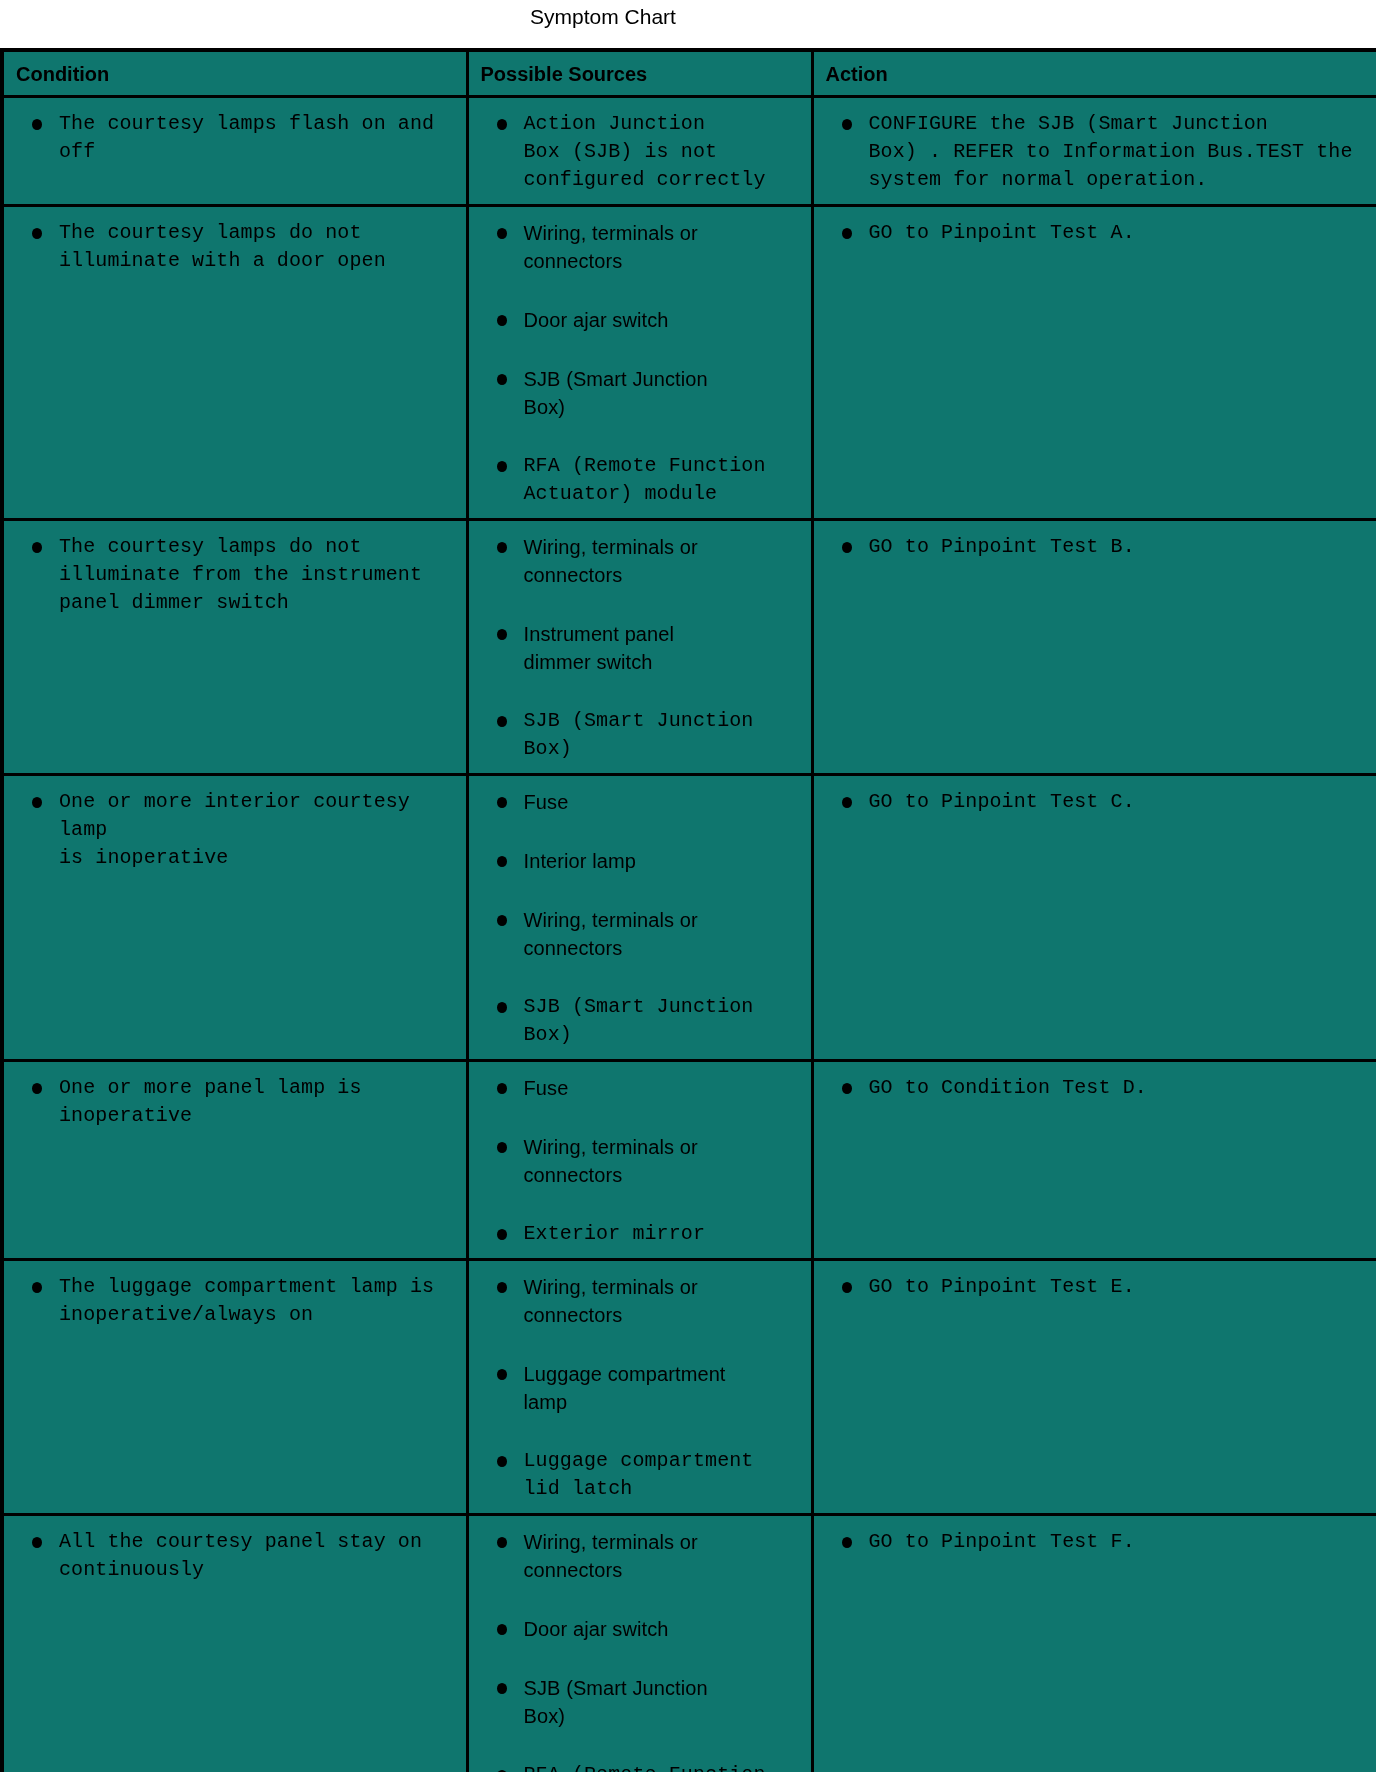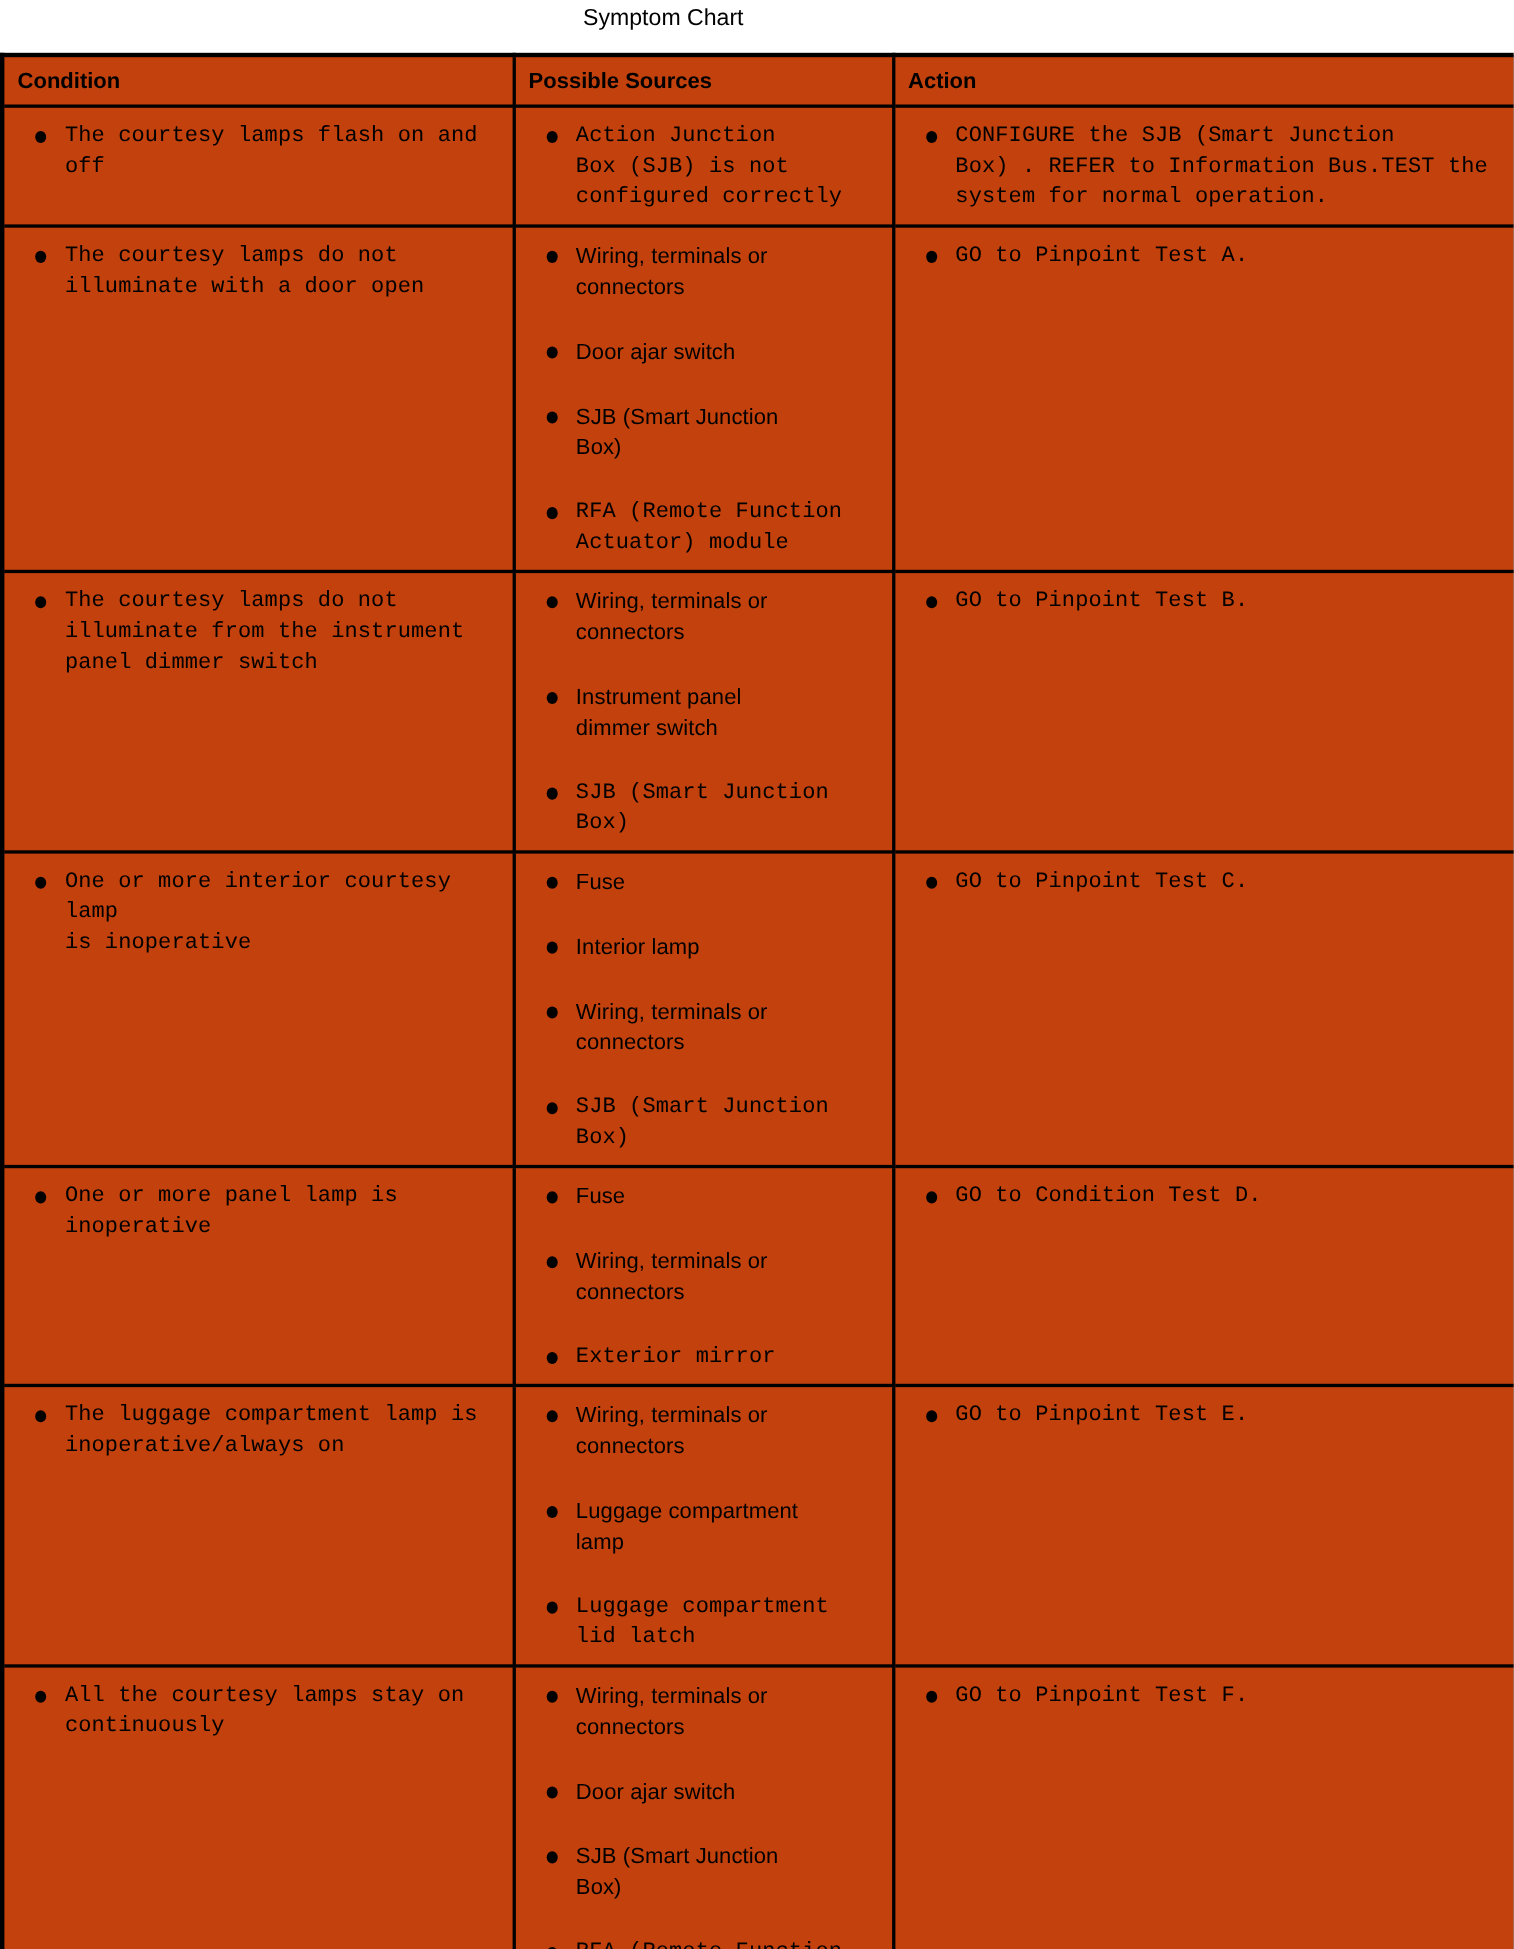--- a/index.html
+++ b/index.html
@@ -29,21 +29,21 @@
     table-layout: fixed;
     border: 4px solid #000;
   }
   col.c1 { width: 465px; }
   col.c2 { width: 345px; }
   col.c3 { width: 566px; }
   th, td {
     border: 3px solid #000;
     vertical-align: top;
     text-align: left;
-    background: #c2410c;
+    background: #0f766e;
   }
   th {
     font-size: 20px;
     font-weight: bold;
     padding: 10px 8px 9px 12px;
     line-height: 24px;
   }
   td { padding: 12px 6px 5px 12px; }
   ul.blist {
     list-style: none;
@@ -326,21 +326,21 @@
               </li>
           </ul>
         </td>
       </tr>
 
       <tr>
         <td>
           <ul class="blist">
             <li>
                 <span class="dot"></span>
-                <span class="txt">All the courtesy lamps stay on
+                <span class="txt">All the courtesy panel stay on
 continuously</span>
               </li>
           </ul>
         </td>
         <td>
           <ul class="blist">
             <li>
                 <span class="dot"></span>
                 <span class="txt">Wiring, terminals or
 connectors</span>

